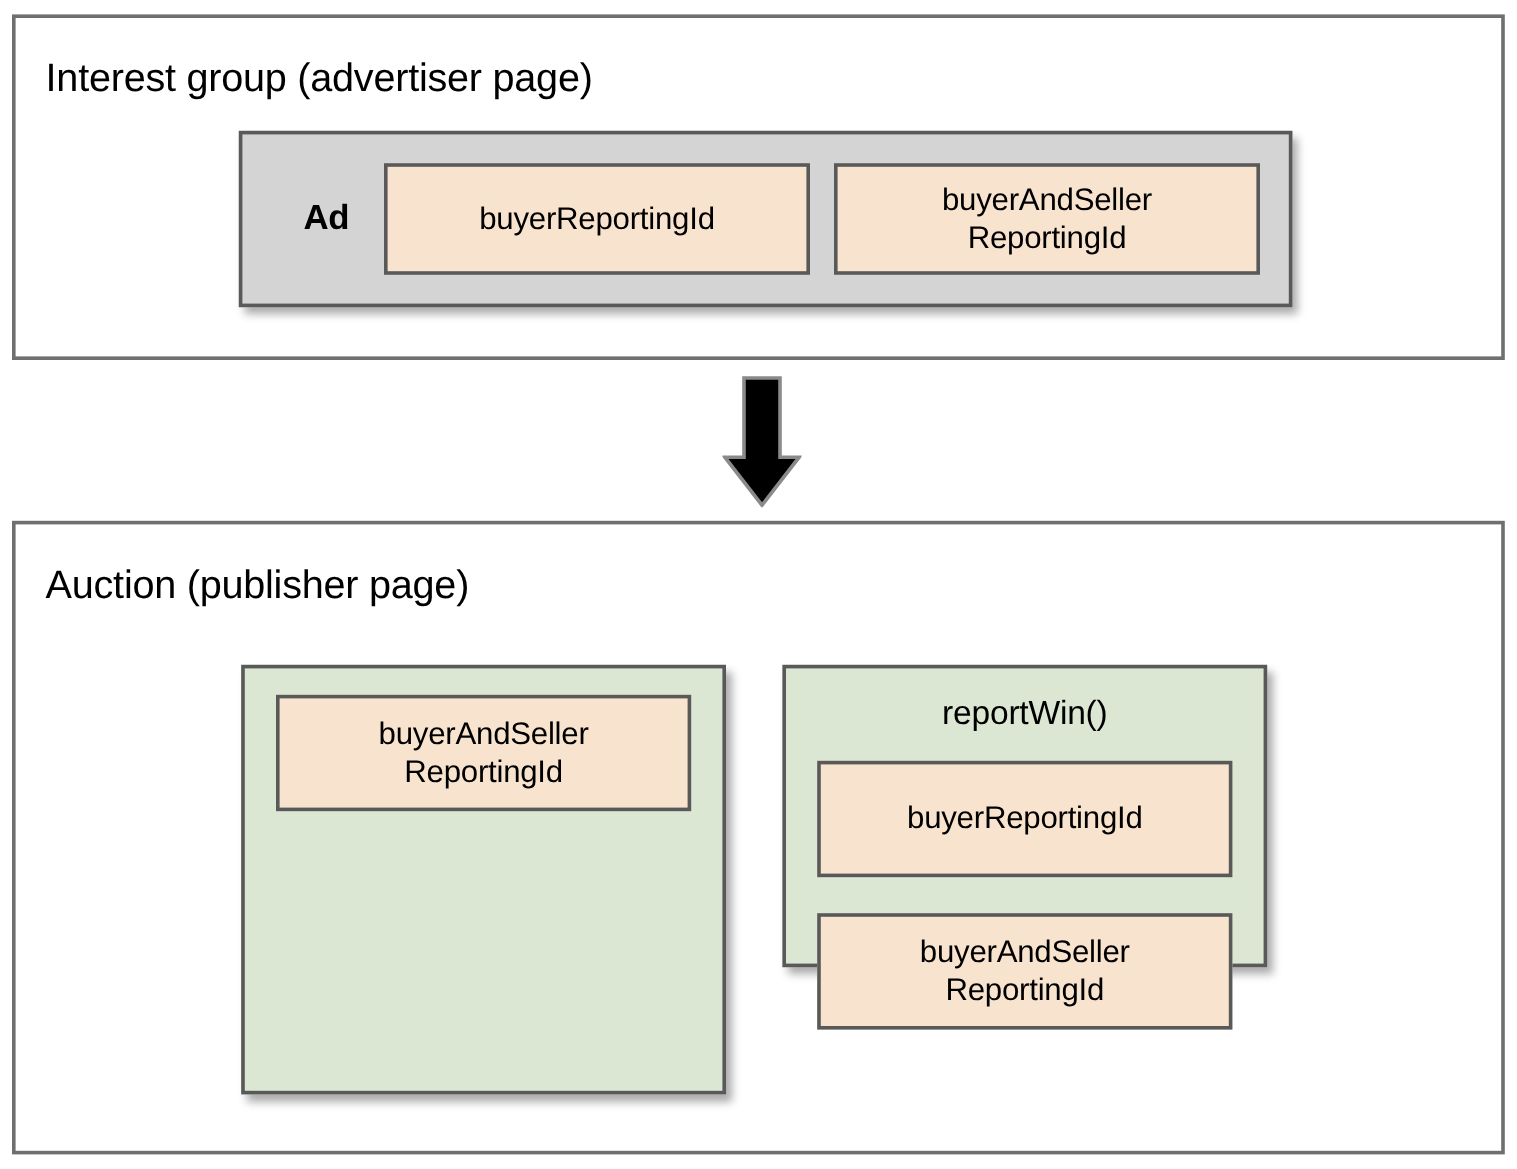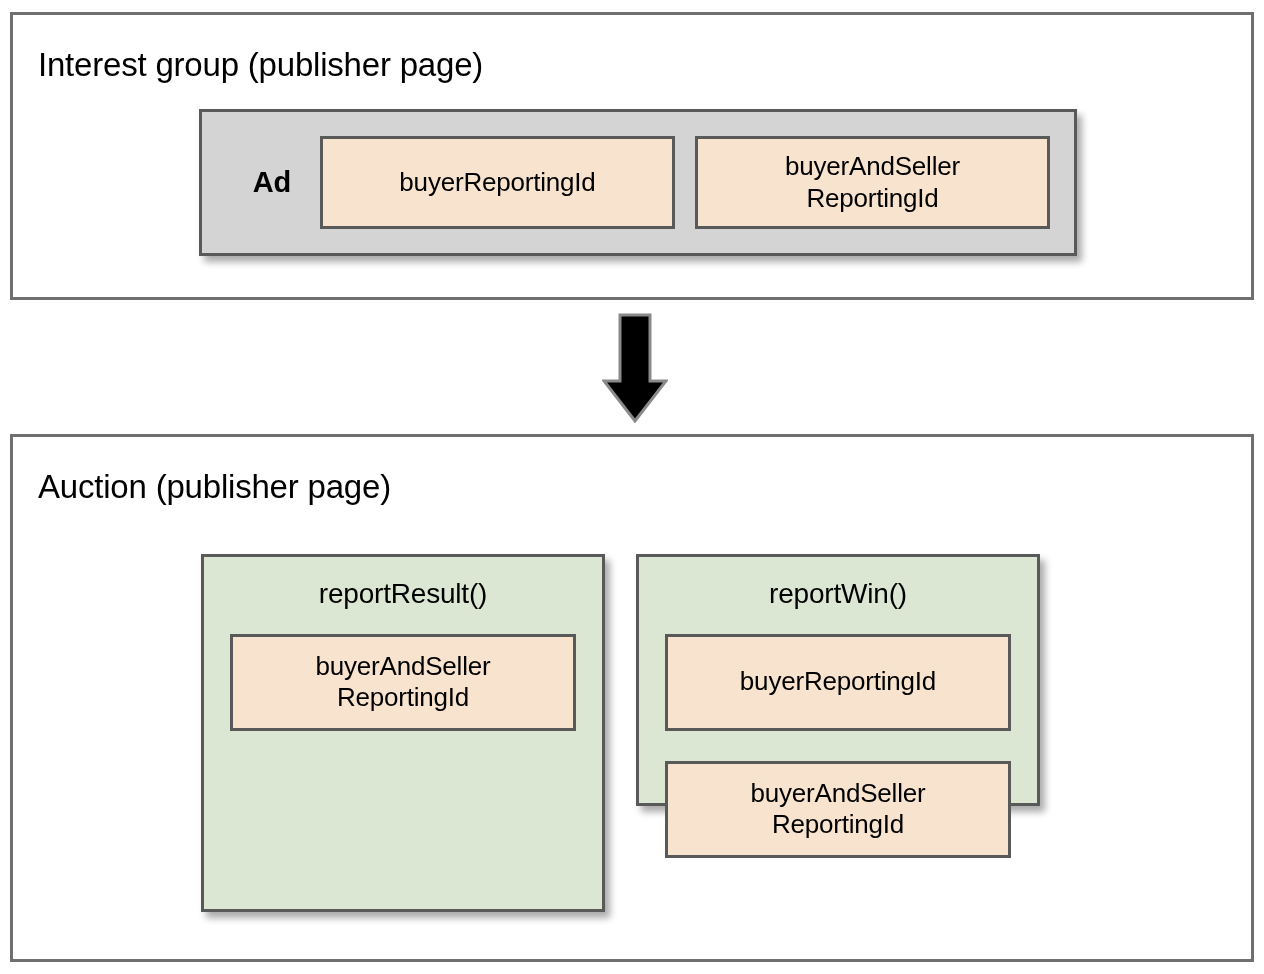--- a/index.html
+++ b/index.html
@@ -128,21 +128,21 @@
     align-items: center;
     padding: 22px 26px 24px 26px;
   }
   #func-report-result {
     left: 201px;
     top: 554px;
     width: 404px;
     height: 358px;
   }
   #func-report-win {
-    left: 636px;
+    left: 652px;
     top: 554px;
     width: 404px;
     height: 252px;
   }
   .func-title {
     font-size: 28px;
     line-height: 1.1;
     letter-spacing: -0.2px;
     margin-bottom: 24px;
     color: #000000;
@@ -155,21 +155,21 @@
   }
   .func-box .chip + .chip { margin-top: 30px; }
 </style>
 </head>
 <body>
 
 <div class="canvas">
 
   <div class="section" id="section-interest-group">
 
-    <div class="section-title">Interest group (publisher page)</div>
+    <div class="section-title">Interest group (advertiser page)</div>
 
     <div class="shadow-box" id="ad-group">
 
       <div id="ad-label">Ad</div>
 
       <div class="chip-row">
         <div class="chip">buyerReportingId</div>
         <div class="chip">
             <div>buyerAndSeller<br>ReportingId</div>
           </div>
@@ -182,21 +182,20 @@
       <path d="M18 2 L48 2 L48 68 L64 68 L33 108 L2 68 L18 68 Z" fill="#000000" stroke="#8a8a8a" stroke-width="3" stroke-linejoin="miter"></path>
     </g>
   </svg>
 
   <div class="section" id="section-auction">
 
     <div class="section-title">Auction (publisher page)</div>
   </div>
 
   <div class="shadow-box func-box" id="func-report-result">
-    <div class="func-title">reportResult()</div>
     <div class="chip">
         <div>buyerAndSeller<br>ReportingId</div>
       </div>
   </div>
 
   <div class="shadow-box func-box" id="func-report-win">
     <div class="func-title">reportWin()</div>
     <div class="chip">buyerReportingId</div>
     <div class="chip">
         <div>buyerAndSeller<br>ReportingId</div>

